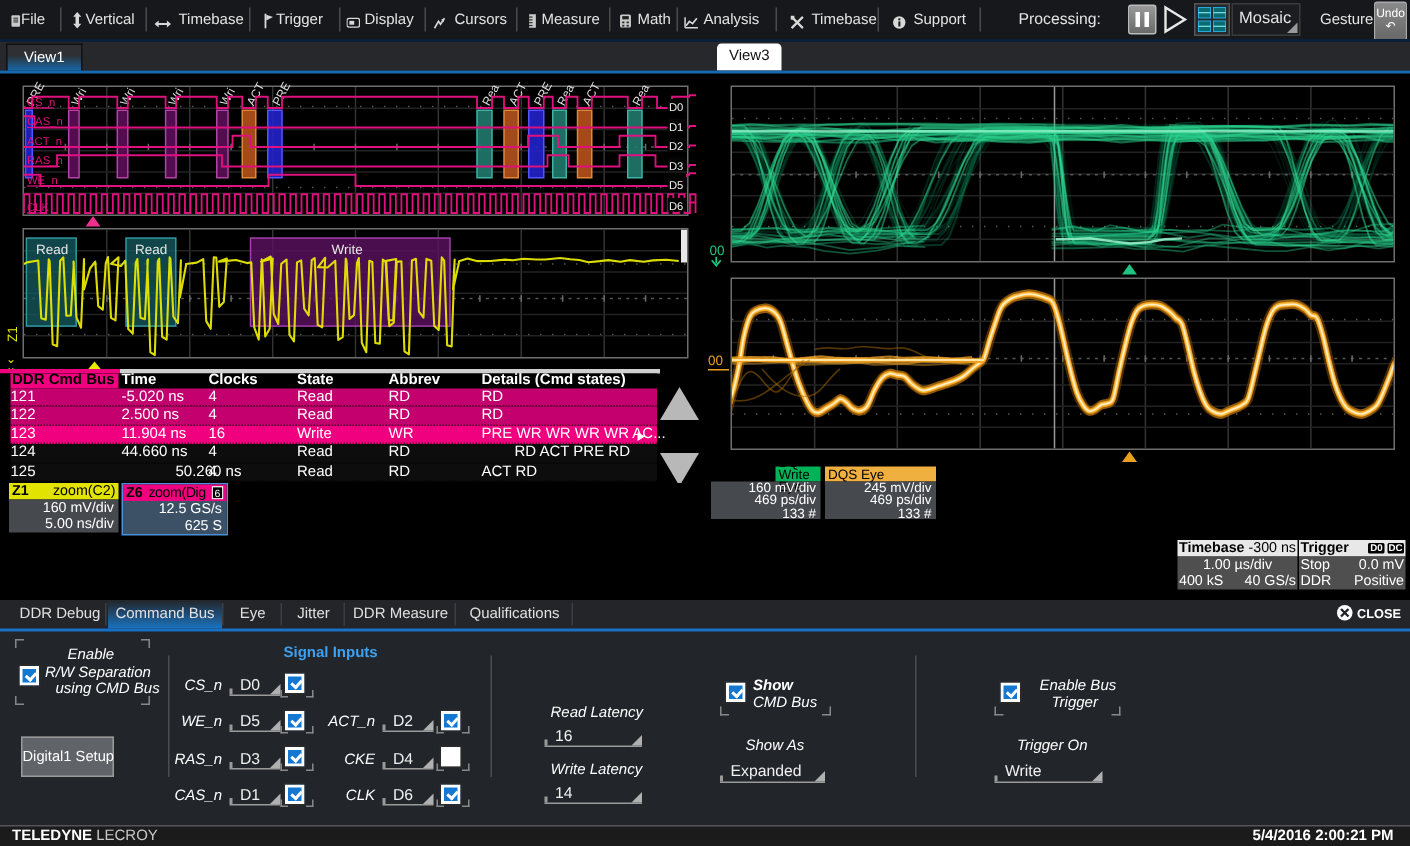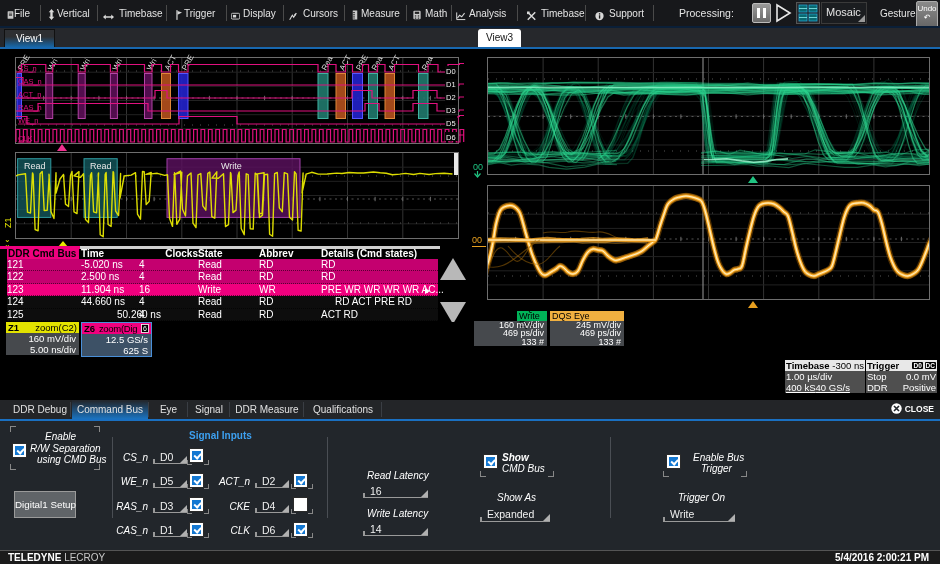--- a/index.html
+++ b/index.html
@@ -233,21 +233,21 @@
     </svg>
   </div>
 <div class="abs" style="left:3px;top:228px;color:#e8e800;font-size:9px;transform:rotate(-90deg);transform-origin:left top;">Z1</div>
 <div class="abs" style="left:4px;top:237px;color:#e8e800;font-size:8px;line-height:5px;">⌄<br>⌄</div>
 <div class="abs" style="left:58px;top:241px;width:0;height:0;border-left:5px solid transparent;border-right:5px solid transparent;border-bottom:6.5px solid #e8e800;"></div>
 <div class="abs" style="left:0;top:246px;width:80px;height:2.5px;background:#f0007e;"></div>
 <div class="abs" style="left:80px;top:246px;width:360px;height:2.5px;background:#cfcfcf;"></div>
 <div class="abs" style="left:0;top:248.5px;width:438px;height:72.5px;background:#000;font-size:10px;">
     <div class="abs" style="left:7px;top:0;width:72px;height:10.5px;background:#f0007e;color:#000;font-weight:bold;line-height:10px;padding-left:1px;">DDR Cmd Bus</div>
     <div class="abs" style="left:81px;top:0;width:58px;height:10.5px;color:#fff;font-weight:bold;line-height:10px;">Time</div>
-    <div class="abs" style="left:139px;top:0;width:59px;height:10.5px;color:#fff;font-weight:bold;line-height:10px;text-align:right;">Clocks</div>
+    <div class="abs" style="left:139px;top:0;width:59px;height:10.5px;color:#fff;font-weight:bold;line-height:10px;">Clocks</div>
     <div class="abs" style="left:198px;top:0;width:61px;height:10.5px;color:#fff;font-weight:bold;line-height:10px;">State</div>
     <div class="abs" style="left:259px;top:0;width:62px;height:10.5px;color:#fff;font-weight:bold;line-height:10px;">Abbrev</div>
     <div class="abs" style="left:321px;top:0;width:116px;height:10.5px;color:#fff;font-weight:bold;line-height:10px;">Details (Cmd states)</div>
     <div class="abs" style="left:7px;top:10.5px;width:431px;height:12.4px;background:#c4006f;border-bottom:1px dotted rgba(0,0,0,0.55);"></div>
     <div class="abs" style="left:7px;top:10.5px;width:74px;height:12.4px;color:#fff;line-height:12.4px;white-space:nowrap;">121</div>
     <div class="abs" style="left:81px;top:10.5px;width:58px;height:12.4px;color:#fff;line-height:12.4px;white-space:nowrap;">-5.020 ns</div>
     <div class="abs" style="left:139px;top:10.5px;width:59px;height:12.4px;color:#fff;line-height:12.4px;white-space:nowrap;">4</div>
     <div class="abs" style="left:198px;top:10.5px;width:61px;height:12.4px;color:#fff;line-height:12.4px;white-space:nowrap;">Read</div>
     <div class="abs" style="left:259px;top:10.5px;width:62px;height:12.4px;color:#fff;line-height:12.4px;white-space:nowrap;">RD</div>
     <div class="abs" style="left:321px;top:10.5px;width:116px;height:12.4px;color:#fff;line-height:12.4px;white-space:nowrap;">RD</div>
@@ -265,21 +265,21 @@
     <div class="abs" style="left:198px;top:35.3px;width:61px;height:12.4px;color:#fff;line-height:12.4px;white-space:nowrap;">Write</div>
     <div class="abs" style="left:259px;top:35.3px;width:62px;height:12.4px;color:#fff;line-height:12.4px;white-space:nowrap;">WR</div>
     <div class="abs" style="left:321px;top:35.3px;width:116px;height:12.4px;color:#fff;line-height:12.4px;white-space:nowrap;">PRE WR WR WR WR AC...</div>
     <div class="abs" style="left:425px;top:39.3px;width:0;height:0;border-top:3px solid transparent;border-bottom:3px solid transparent;border-left:5px solid #fff;"></div>
     <div class="abs" style="left:7px;top:47.699999999999996px;width:431px;height:12.4px;background:#0d0d0d;border-bottom:1px dotted rgba(0,0,0,0.55);"></div>
     <div class="abs" style="left:7px;top:47.699999999999996px;width:74px;height:12.4px;color:#fff;line-height:12.4px;white-space:nowrap;">124</div>
     <div class="abs" style="left:81px;top:47.699999999999996px;width:58px;height:12.4px;color:#fff;line-height:12.4px;white-space:nowrap;">44.660 ns</div>
     <div class="abs" style="left:139px;top:47.699999999999996px;width:59px;height:12.4px;color:#fff;line-height:12.4px;white-space:nowrap;">4</div>
     <div class="abs" style="left:198px;top:47.699999999999996px;width:61px;height:12.4px;color:#fff;line-height:12.4px;white-space:nowrap;">Read</div>
     <div class="abs" style="left:259px;top:47.699999999999996px;width:62px;height:12.4px;color:#fff;line-height:12.4px;white-space:nowrap;">RD</div>
-    <div class="abs" style="left:335px;top:47.699999999999996px;width:116px;height:12.4px;color:#fff;line-height:12.4px;white-space:nowrap;">RD ACT PRE RD</div>
+    <div class="abs" style="left:304px;top:47.699999999999996px;width:116px;height:12.4px;color:#fff;line-height:12.4px;white-space:nowrap;text-align:right;">RD ACT PRE RD</div>
     <div class="abs" style="left:7px;top:60.099999999999994px;width:431px;height:12.4px;background:#0d0d0d;border-bottom:1px dotted rgba(0,0,0,0.55);"></div>
     <div class="abs" style="left:7px;top:60.099999999999994px;width:74px;height:12.4px;color:#fff;line-height:12.4px;white-space:nowrap;">125</div>
     <div class="abs" style="left:81px;top:60.099999999999994px;width:58px;height:12.4px;color:#fff;line-height:12.4px;white-space:nowrap;padding-left:36px;">50.260 ns</div>
     <div class="abs" style="left:139px;top:60.099999999999994px;width:59px;height:12.4px;color:#fff;line-height:12.4px;white-space:nowrap;">4</div>
     <div class="abs" style="left:198px;top:60.099999999999994px;width:61px;height:12.4px;color:#fff;line-height:12.4px;white-space:nowrap;">Read</div>
     <div class="abs" style="left:259px;top:60.099999999999994px;width:62px;height:12.4px;color:#fff;line-height:12.4px;white-space:nowrap;">RD</div>
     <div class="abs" style="left:321px;top:60.099999999999994px;width:116px;height:12.4px;color:#fff;line-height:12.4px;white-space:nowrap;">ACT RD</div>
   </div>
 <svg class="abs" style="left:440px;top:248px;" width="30" height="74">
 <polygon points="13,10 26,32 0,32" fill="#b8b8b8"></polygon>
@@ -495,22 +495,22 @@
     </div>
 <div class="bd">245 mV/div<br>469 ps/div<br>133 #</div>
   </div>
 
 <div class="abs" style="left:785px;top:360px;width:80px;font-size:9.5px;line-height:11px;white-space:nowrap;">
 <div style="background:#e8e8e8;color:#000;height:11px;display:flex;justify-content:space-between;padding:0 1px;">
       <b>Timebase</b>
       <span>-300 ns</span>
     </div>
 <div style="background:#4f4f4f;color:#fff;padding:0 1px;">
-      <div style="text-align:left;">1.00 µs/div</div>
-<div style="display:flex;justify-content:flex-start;text-decoration:underline;">
+      <div style="text-align:center;">1.00 µs/div</div>
+<div style="display:flex;justify-content:space-between;">
         <span>400 kS</span>
         <span>40 GS/s</span>
       </div>
     </div>
   </div>
 <div class="abs" style="left:866px;top:360px;width:71px;font-size:9.5px;line-height:11px;white-space:nowrap;">
 <div style="background:#e8e8e8;color:#000;height:11px;display:flex;justify-content:space-between;padding:0 1px;align-items:center;">
       <b>Trigger</b>
       <span style="font-size:6.5px;font-weight:bold;"><span style="background:#000;color:#fff;padding:0 1px;border-radius:1px;">D0</span> <span style="background:#000;color:#fff;padding:0 1px;border-radius:1px;">DC</span></span>
     </div>
@@ -524,21 +524,21 @@
         <span>Positive</span>
       </div>
     </div>
   </div>
 
 <div class="abs" style="left:0;top:400px;width:940px;height:150px;background:#22262b;">
     <div class="abs" style="left:0;top:0;width:940px;height:19px;background:#232528;text-align:right;">
       <div class="abs tabd" style="left:8px;top:0;width:64px;">DDR Debug</div>
       <div class="abs tabd" style="left:72px;top:0;width:76px;background:linear-gradient(#23282e 5%,#1a73c0);">Command Bus</div>
       <div class="abs tabd" style="left:150px;top:0;width:37px;">Eye</div>
-      <div class="abs tabd" style="left:189px;top:0;width:40px;">Signal</div>
+      <div class="abs tabd" style="left:189px;top:0;width:40px;">Jitter</div>
       <div class="abs tabd" style="left:231px;top:0;width:72px;">DDR Measure</div>
       <div class="abs tabd" style="left:305px;top:0;width:76px;">Qualifications</div>
       <div class="abs" style="left:70px;top:2px;width:1px;height:15px;background:#3a3e44;"></div>
       <div class="abs" style="left:148px;top:2px;width:1px;height:15px;background:#3a3e44;"></div>
       <div class="abs" style="left:187px;top:2px;width:1px;height:15px;background:#3a3e44;"></div>
       <div class="abs" style="left:229px;top:2px;width:1px;height:15px;background:#3a3e44;"></div>
       <div class="abs" style="left:303px;top:2px;width:1px;height:15px;background:#3a3e44;"></div>
       <div class="abs" style="left:381px;top:2px;width:1px;height:15px;background:#3a3e44;"></div>
       <div class="abs" style="right:6px;top:3px;color:#fff;font-size:8.5px;font-weight:bold;display:flex;align-items:center;gap:3px;">
 <svg width="11" height="11" viewBox="0 0 11 11">

